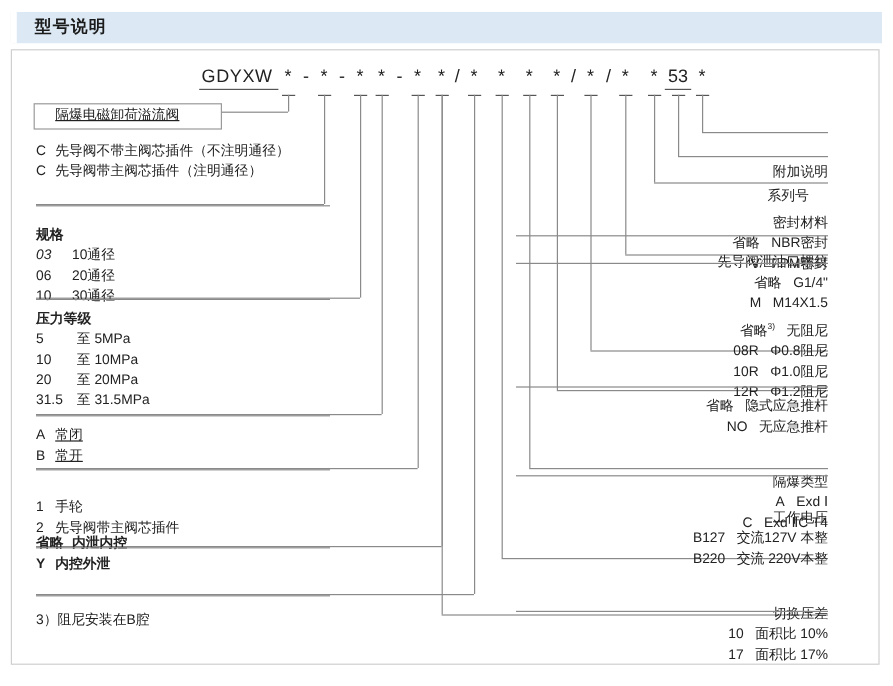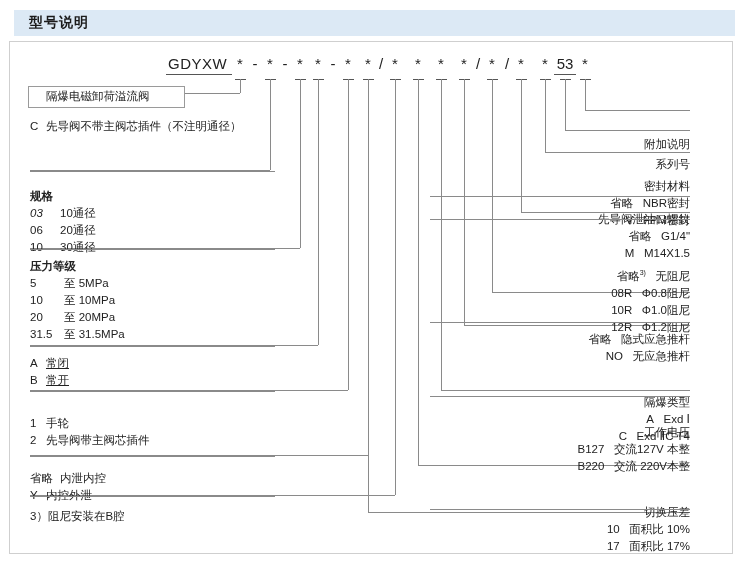--- a/index.html
+++ b/index.html
@@ -157,25 +157,26 @@
       <div class="vline" style="left: 464px; top: 79px; height: 246px;"></div>
       <div class="hline" style="left: 464px; top: 325px; width: 226px;"></div>
       <div class="vline" style="left: 441px; top: 79px; height: 311px;"></div>
       <div class="hline" style="left: 441px; top: 390px; width: 249px;"></div>
       <div class="vline" style="left: 418px; top: 79px; height: 386px;"></div>
       <div class="hline" style="left: 418px; top: 465px; width: 272px;"></div>
       <div class="vline" style="left: 368px; top: 79px; height: 433px;"></div>
       <div class="hline" style="left: 368px; top: 512px; width: 322px;"></div>
     </div>
   <div id="left-layer">
-      <div class="grp" style="left: 30px; top: 88px;">
+      <div class="grp" style="left: 30px; top: 88px; text-decoration: underline;">
         <div class="ln"><span style="display: inline-block; min-width: 16px;"></span><span>隔爆电磁卸荷溢流阀</span></div>
       </div>
       <div class="grp" style="left: 30px; top: 118px;">
         <div class="ln"><span style="display: inline-block; min-width: 16px;">C</span><span>先导阀不带主阀芯插件（不注明通径）</span></div>
+        <div class="ln"><span style="display: inline-block; min-width: 16px;">C</span><span>先导阀带主阀芯插件（注明通径）</span></div>
       </div>
       <div class="grp" style="left: 30px; top: 188px;">
         <div class="ln b">规格</div>
         <div class="ln"><span style="display: inline-block; min-width: 30px; font-style: italic;">03</span><span>10通径</span></div>
         <div class="ln"><span style="display: inline-block; min-width: 30px;">06</span><span>20通径</span></div>
         <div class="ln"><span style="display: inline-block; min-width: 30px;">10</span><span>30通径</span></div>
       </div>
       <div class="grp" style="left: 30px; top: 258px;">
         <div class="ln b">压力等级</div>
         <div class="ln"><span style="display: inline-block; min-width: 34px;">5</span><span>至  5MPa</span></div>
@@ -184,37 +185,37 @@
         <div class="ln"><span style="display: inline-block; min-width: 34px;">31.5</span><span>至 31.5MPa</span></div>
       </div>
       <div class="grp" style="left: 30px; top: 355px; text-decoration: underline;">
         <div class="ln"><span style="display: inline-block; min-width: 16px;">A</span><span>常闭</span></div>
         <div class="ln"><span style="display: inline-block; min-width: 16px;">B</span><span>常开</span></div>
       </div>
       <div class="grp" style="left: 30px; top: 415px;">
         <div class="ln"><span style="display: inline-block; min-width: 16px;">1</span><span>手轮</span></div>
         <div class="ln"><span style="display: inline-block; min-width: 16px;">2</span><span>先导阀带主阀芯插件</span></div>
       </div>
-      <div class="grp" style="left: 30px; top: 470px;">
+      <div class="grp" style="left: 30px; top: 445px; font-weight: bold;">
         <div class="ln"><span style="display: inline-block; min-width: 30px;">省略</span><span>内泄内控</span></div>
         <div class="ln"><span style="display: inline-block; min-width: 16px;">Y</span><span>内控外泄</span></div>
       </div>
       <div class="grule" style="left: 30px; top: 171px; width: 245px;"></div>
       <div class="grule" style="left: 30px; top: 249px; width: 245px;"></div>
       <div class="grule" style="left: 30px; top: 346px; width: 245px;"></div>
       <div class="grule" style="left: 30px; top: 391px; width: 245px;"></div>
       <div class="grule" style="left: 30px; top: 456px; width: 245px;"></div>
       <div class="grule" style="left: 30px; top: 496px; width: 245px;"></div>
       <div class="rbox" style="left: 28px; top: 86px; width: 157px; height: 22px;"></div>
     </div>
   <div id="right-layer">
       <div class="grp rgt" style="right: 54px; top: 100px;">
         <div class="ln">附加说明</div>
       </div>
-      <div class="grp rgt" style="right: 54px; top: 120px;">
+      <div class="grp rgt" style="right: 70px; top: 120px;">
         <div class="ln">系列号</div>
       </div>
       <div class="grp rgt" style="right: 54px; top: 142px;">
         <div class="ln">密封材料</div>
         <div class="ln"><span>省略</span><span>&nbsp;&nbsp;&nbsp;</span><span>NBR密封</span></div>
         <div class="ln"><span>V</span><span>&nbsp;&nbsp;&nbsp;</span><span>FPM密封</span></div>
       </div>
       <div class="grp rgt" style="right: 54px; top: 175px;">
         <div class="ln">先导阀泄油口螺纹</div>
         <div class="ln"><span>省略</span><span>&nbsp;&nbsp;&nbsp;</span><span>G1/4"</span></div>

